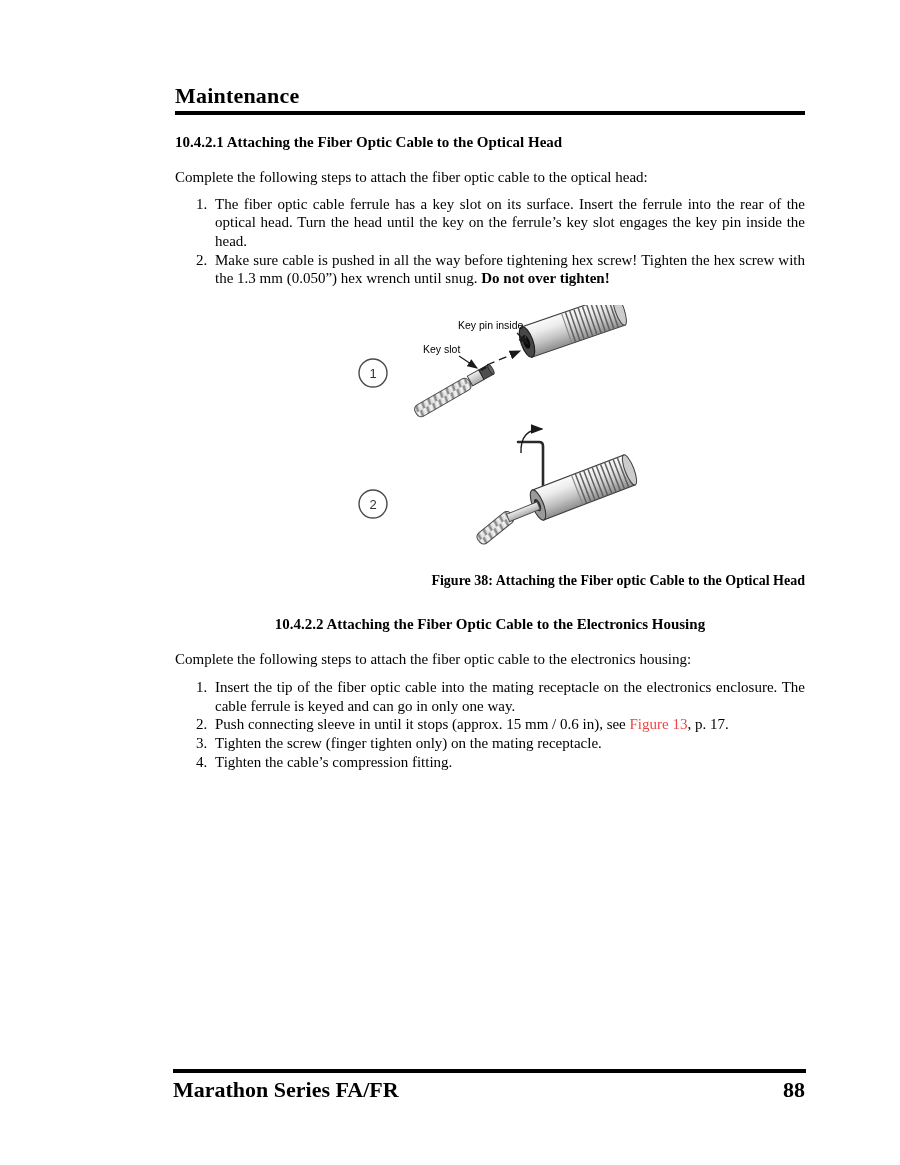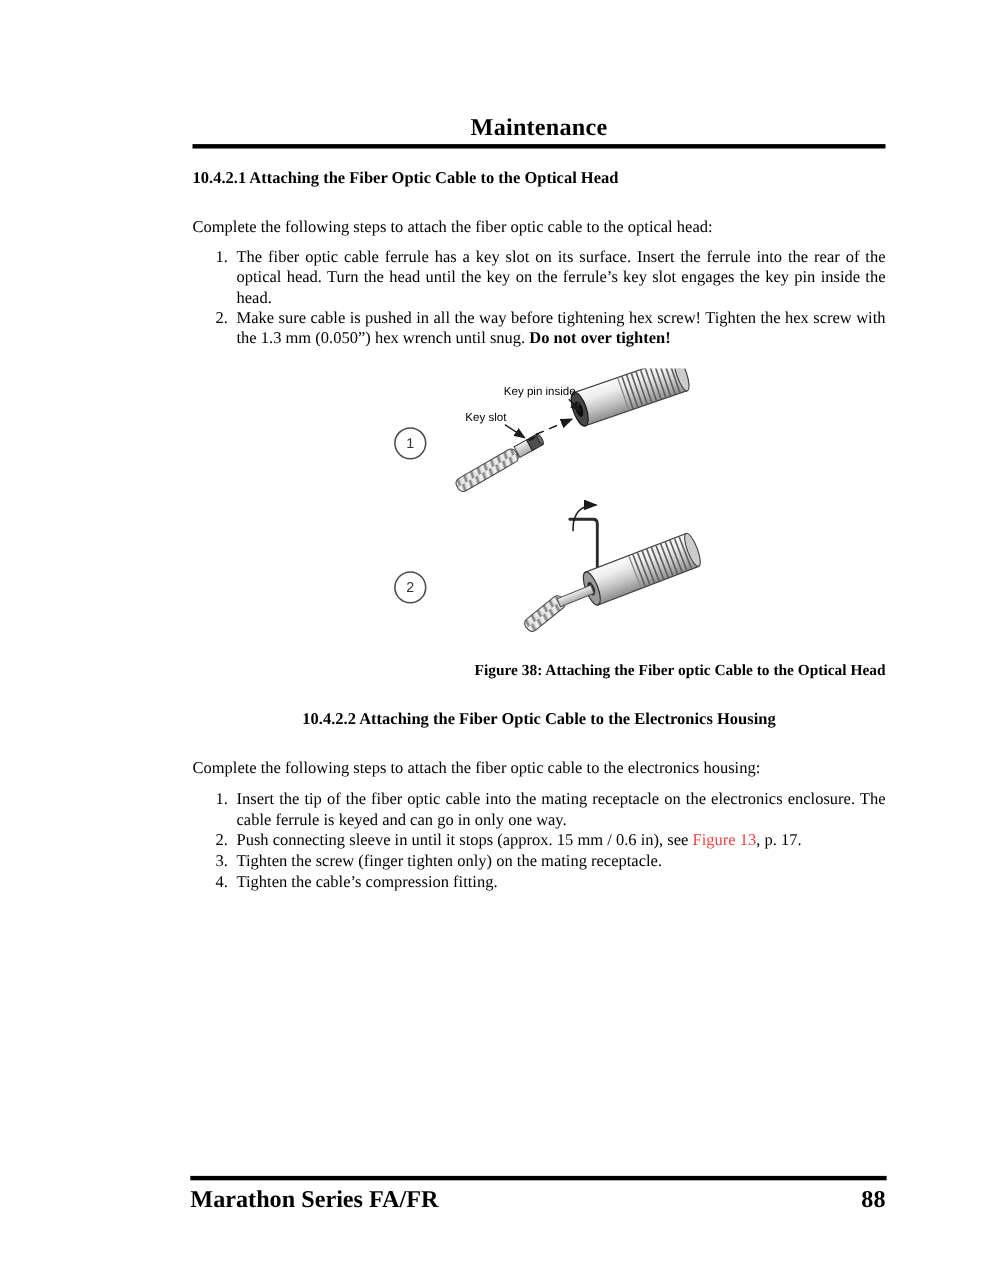--- a/index.html
+++ b/index.html
@@ -1,26 +1,26 @@
 <!DOCTYPE html>
 <html><head>
 <meta charset="utf-8">
 <style>
   * { margin:0; padding:0; box-sizing:border-box; }
   html,body { background:#ffffff; }
   body { width:900px; height:1165px; font-family:"Liberation Serif", serif; color:#000; }
   .page { position:relative; width:900px; height:1165px; background:#fff; padding:84px 95px 0 175px; overflow:hidden; }
 
-  .doc-header { text-align:center; font-size:22px; font-weight:bold; line-height:24px; letter-spacing:0.2px;margin-top:20px; }
+  .doc-header { text-align:left; font-size:22px; font-weight:bold; line-height:24px; letter-spacing:0.2px; }
   .rule { height:3.5px; background:#000; margin-top:3px; }
 
   h1.sec { margin-top:25px; font-size:17.5px; line-height:21px; font-weight:bold; }
   h2.subsec { margin-top:18px; font-size:15px; line-height:19px; font-weight:bold; }
   h2.subsec2 { margin-top:26px; font-size:15px; line-height:19px; font-weight:bold;text-align:center; }
-  p.intro { margin-top:26px; font-size:15px; line-height:19px; }
+  p.intro { margin-top:16px; font-size:15px; line-height:19px; }
 
   .steps { margin-top:8px; }
   .steps2 { margin-top:9px; }
   .step { display:flex; font-size:15px; line-height:18.7px; }
   .step-num { flex:none; width:19px; margin-left:21px; }
   .step-text { flex:1 1 auto; text-align:justify; }
   .step-text .b { font-weight:bold; }
   .xref { color:#ef4444; cursor:pointer; text-decoration:none; }
 
   .fig-svg { display:block; margin-top:17px; }

